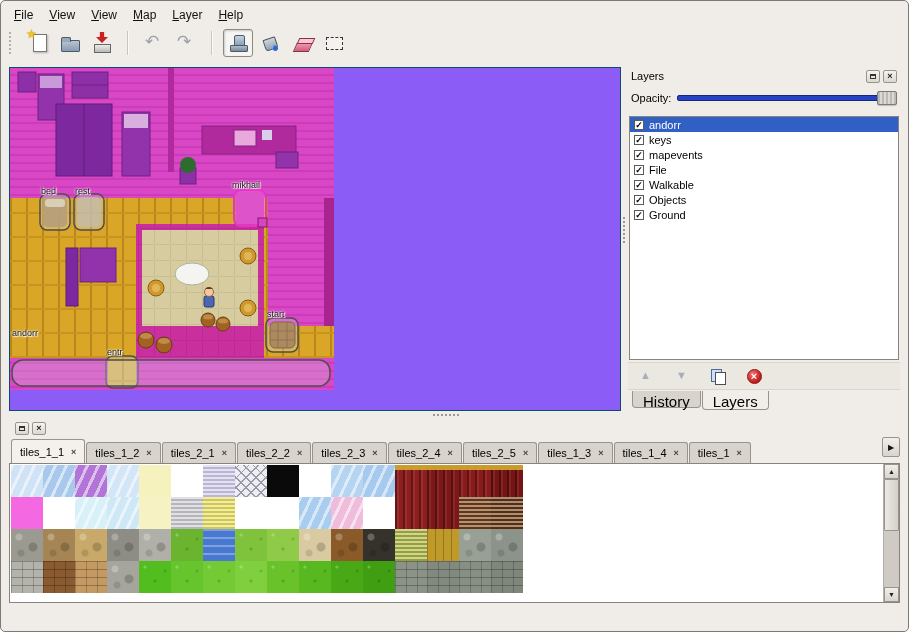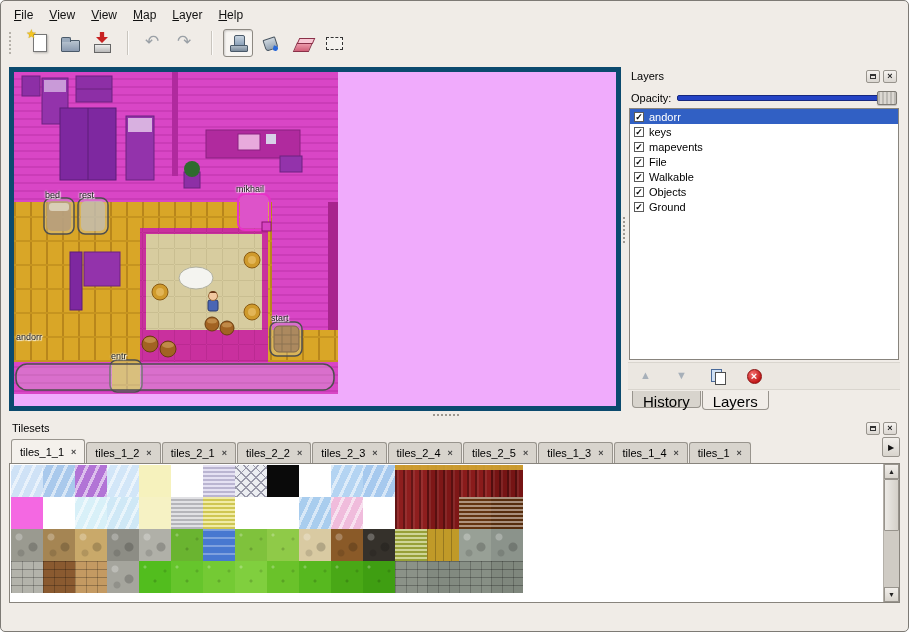--- a/index.html
+++ b/index.html
@@ -30,34 +30,34 @@
   .icon-stamp::before{content:"";position:absolute;left:7px;top:3px;width:9px;height:9px;background:linear-gradient(#c8d4e0,#8aa0b8);border:1px solid #4a5a6a;border-radius:2px 2px 1px 1px;}
   .icon-stamp::after{content:"";position:absolute;left:3px;top:13px;width:16px;height:5px;background:linear-gradient(#b0bcc8,#7a8a9a);border:1px solid #4a5a6a;border-radius:1px;}
   .icon-bucket::before{content:"";position:absolute;left:5px;top:6px;width:11px;height:10px;background:linear-gradient(#cdd6de,#93a2b2);border:1px solid #44525f;border-radius:1px 1px 3px 3px;transform:rotate(-18deg);}
   .icon-bucket::after{content:"";position:absolute;left:14px;top:14px;width:5px;height:5px;background:#2868d8;border-radius:0 60% 60% 60%;transform:rotate(20deg);}
   .icon-eraser::before{content:"";position:absolute;left:4px;top:10px;width:14px;height:8px;background:linear-gradient(#f0a0b0,#d06078);border:1px solid #8a3048;transform:skewX(-24deg);}
   .icon-eraser::after{content:"";position:absolute;left:7px;top:6px;width:14px;height:4px;background:#f8c8d4;border:1px solid #8a3048;transform:skewX(-24deg);}
   .icon-select-rect::before{content:"";position:absolute;left:3px;top:5px;width:15px;height:11px;border:1px dashed #333;background:rgba(255,255,255,.3);}
 
   
   .main{display:flex;margin:6px 8px 0;height:344px;}
-  .map-view{position:relative;flex:1;background:#f0abfc;border:5px solid #0c4a6e;overflow:hidden;}
+  .map-view{position:relative;flex:1;background:#8b5cf6;border:1px solid #0c4a6e;overflow:hidden;}
   .map-canvas{position:absolute;left:0;top:0;width:324px;height:322px;}
   .map-label{position:absolute;font-size:9px;color:#151515;text-shadow:0 0 2px #fff,0 0 2px #fff,1px 1px 1px #fff;white-space:nowrap;}
   .vsplit{width:7px;position:relative;}
   .vsplit::after{content:"";position:absolute;left:2px;top:150px;height:26px;border-left:2px dotted #9d9890;}
 
   
   .layers-panel{width:272px;display:flex;flex-direction:column;}
   .panel-titlebar{display:flex;align-items:center;height:18px;font-size:11px;padding:0 3px;}
   .panel-title{flex:1;}
   .panel-btn{width:14px;height:13px;border:1px solid #98948d;background:linear-gradient(#f6f3f0,#dbd7d1);display:flex;align-items:center;justify-content:center;margin-left:3px;font-size:9px;line-height:9px;color:#222;border-radius:2px;}
   .float-glyph{width:6px;height:5px;border:1px solid #333;border-top-width:2px;display:block;}
   .panel-btn.close::before{content:"×";font-weight:bold;}
-  .opacity-row{display:flex;align-items:center;height:20px;font-size:11px;margin:3px 3px 0;gap:6px;}
+  .opacity-row{display:flex;align-items:center;height:20px;font-size:11px;margin:3px 3px 8px;gap:6px;}
   .slider{position:relative;flex:1;height:16px;display:block;}
   .slider-track{position:absolute;left:0;right:4px;top:5px;height:6px;background:#2443c5;border:1px solid #16277e;border-radius:2px;}
   .slider-handle{position:absolute;right:0;top:1px;width:20px;height:14px;border:1px solid #7e7a73;border-radius:2px;background-color:#dcd8d2;background-image:repeating-linear-gradient(90deg,rgba(0,0,0,.14) 0 2px,transparent 2px 4px);box-shadow:0 1px 1px rgba(0,0,0,.2);}
   .layer-list{flex:1;background:#fff;border:1px solid #88847d;overflow:hidden;margin:0 1px;}
   .layer-row{display:flex;align-items:center;height:15px;font-size:11px;}
   .layer-row.selected{background:#3160c4;color:#fff;}
   .checkbox{width:10px;height:10px;background:#fff;border:1px solid #5a5a5a;font-size:9px;line-height:9px;text-align:center;font-weight:bold;color:#000;margin:0 5px 0 4px;flex:none;}
   .layer-buttons{display:flex;align-items:center;height:28px;padding:2px 6px;gap:12px;background:#ebe7e1;border-top:1px solid #d9d5ce;border-bottom:1px solid #d9d5ce;margin-top:2px;}
   .layer-btn{width:24px;height:22px;display:flex;align-items:center;justify-content:center;}
   .licon{position:relative;width:16px;height:16px;display:inline-block;}
@@ -321,21 +321,20 @@
           <div class="ptab">History</div>
           <div class="ptab active">Layers</div>
         </div>
     </div>
   </div>
 
   <div class="hsplit"></div>
 
   <div class="tilesets-panel">
     <div class="panel-titlebar">
-      <span class="panel-title">Tilesets</span>
       <span class="panel-btn">
           <span class="float-glyph"></span>
         </span>
       <span class="panel-btn close"></span>
     </div>
     <div class="ts-tabrow">
       <div class="ts-tabs">
           <div class="ts-tab active">
             <span class="ts-tab-label">tiles_1_1</span>
             <span class="ts-tab-close">×</span>

